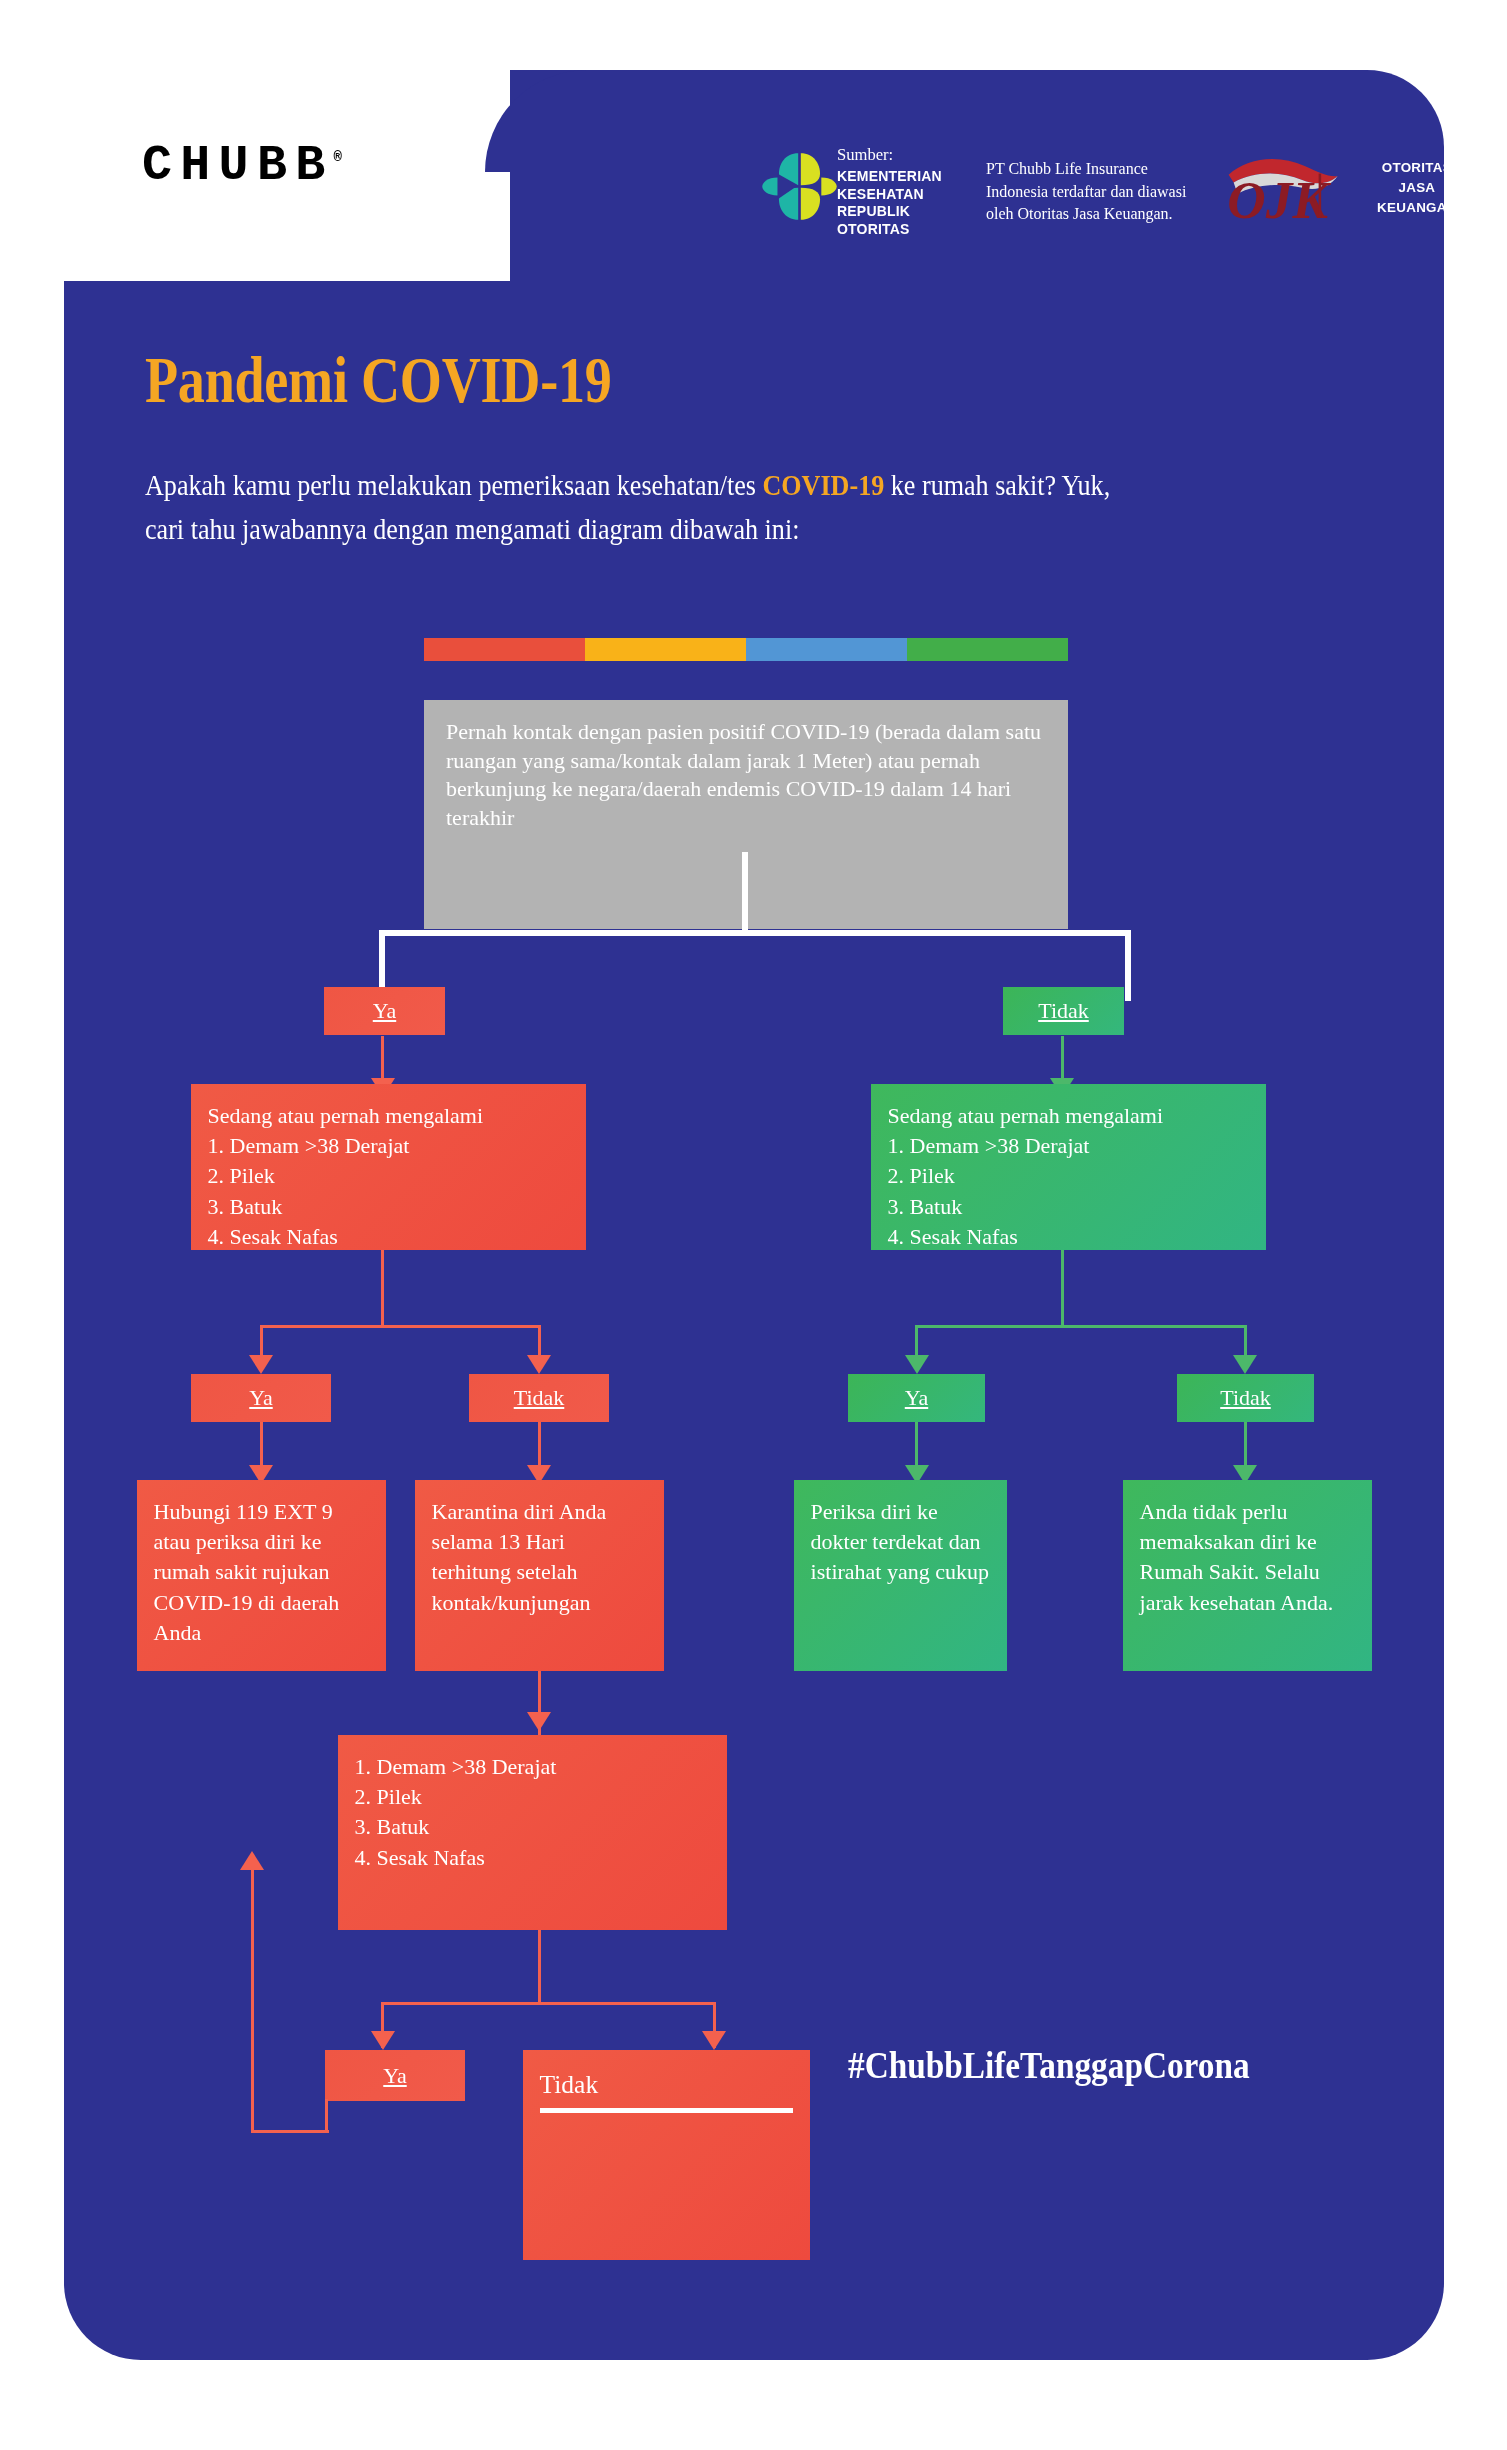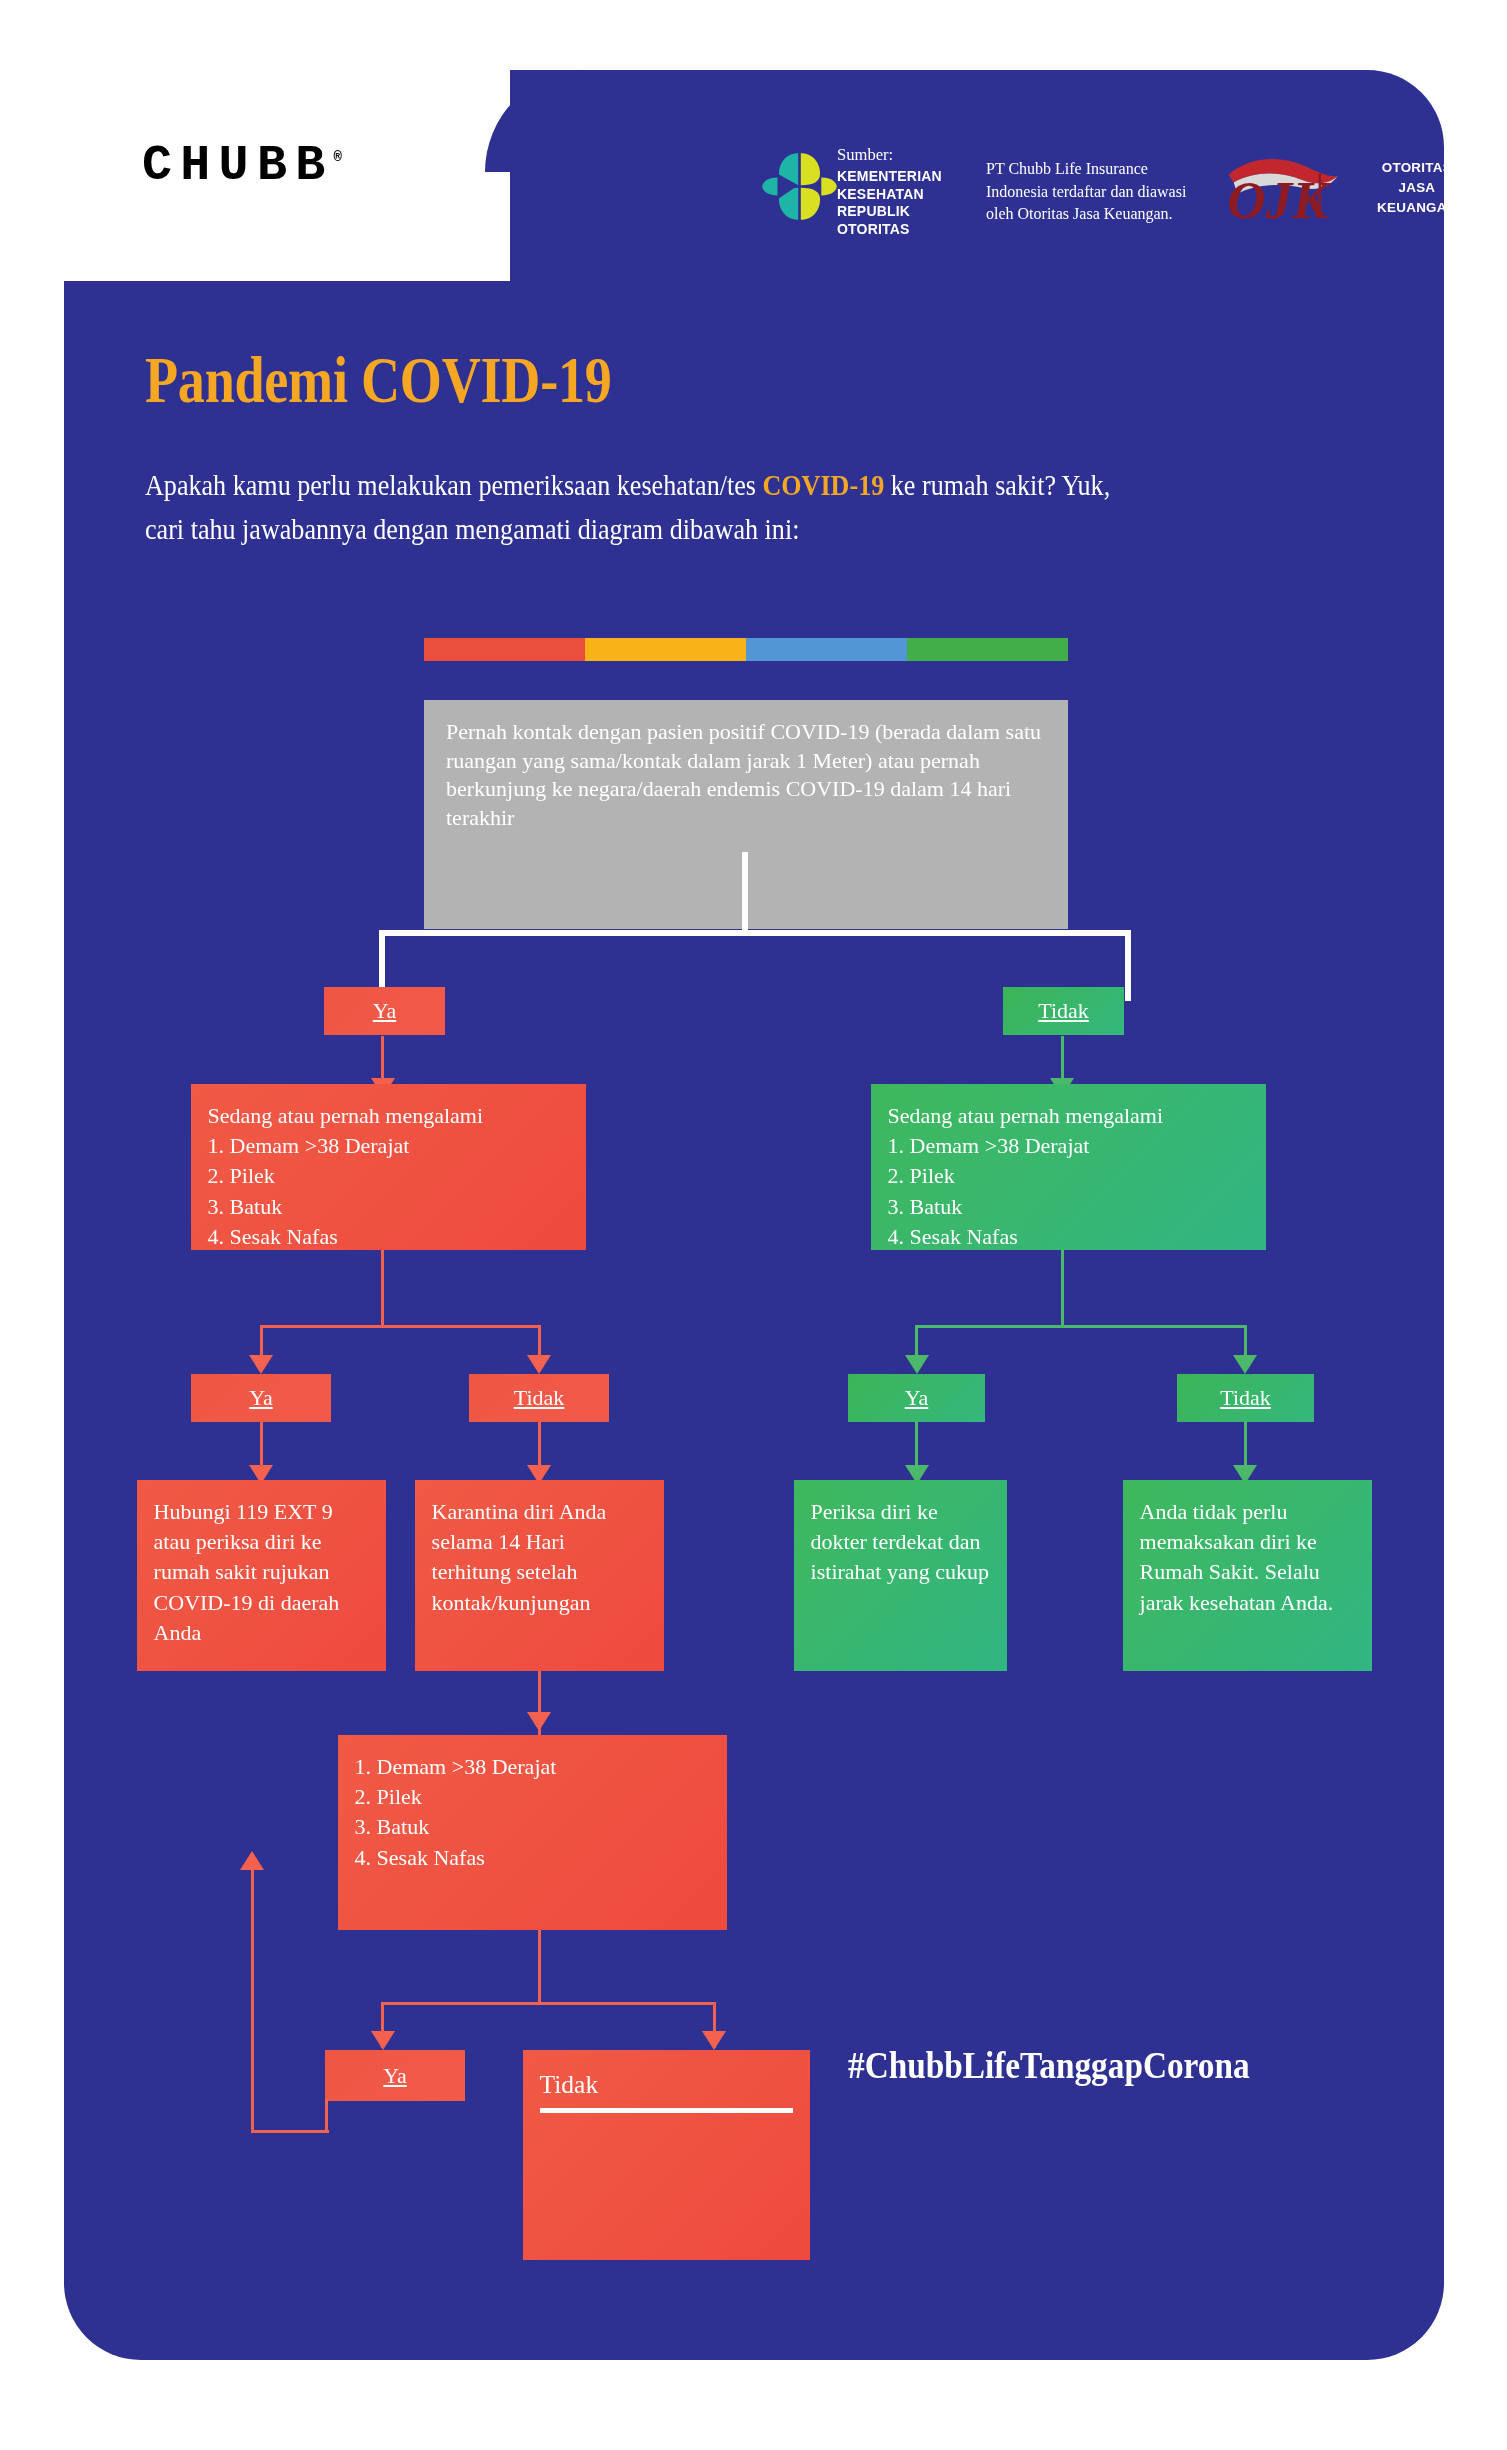--- a/index.html
+++ b/index.html
@@ -165,21 +165,21 @@
 
 <div class="lbl red" style="left:191px;top:1374px;width:140px;height:48px;">Ya</div>
 <div class="lbl red" style="left:469px;top:1374px;width:140px;height:48px;">Tidak</div>
 
 <div class="ln r" style="left:260px;top:1422px;width:3.2px;height:59px;"></div>
 <div class="tri dr" style="left:249px;top:1465px;"></div>
 <div class="ln r" style="left:538px;top:1422px;width:3.2px;height:59px;"></div>
 <div class="tri dr" style="left:527px;top:1465px;"></div>
 
 <div class="panel red" style="left:137px;top:1480px;width:249px;height:191px;">Hubungi 119 EXT 9 atau periksa diri ke rumah sakit rujukan COVID-19 di daerah Anda</div>
-<div class="panel red" style="left:415px;top:1480px;width:249px;height:191px;">Karantina diri Anda selama 14 Hari terhitung setelah kontak/kunjungan</div>
+<div class="panel red" style="left:415px;top:1480px;width:249px;height:191px;">Karantina diri Anda selama 13 Hari terhitung setelah kontak/kunjungan</div>
 
 <div class="ln g" style="left:1061px;top:1250px;width:3.2px;height:78px;"></div>
 <div class="ln g" style="left:915px;top:1325px;width:332px;height:3.2px;"></div>
 <div class="ln g" style="left:915px;top:1325px;width:3.2px;height:46px;"></div>
 <div class="ln g" style="left:1244px;top:1325px;width:3.2px;height:46px;"></div>
 <div class="tri dg" style="left:905px;top:1355px;"></div>
 <div class="tri dg" style="left:1233px;top:1355px;"></div>
 
 <div class="lbl grn" style="left:848px;top:1374px;width:137px;height:48px;">Ya</div>
 <div class="lbl grn" style="left:1177px;top:1374px;width:137px;height:48px;">Tidak</div>

